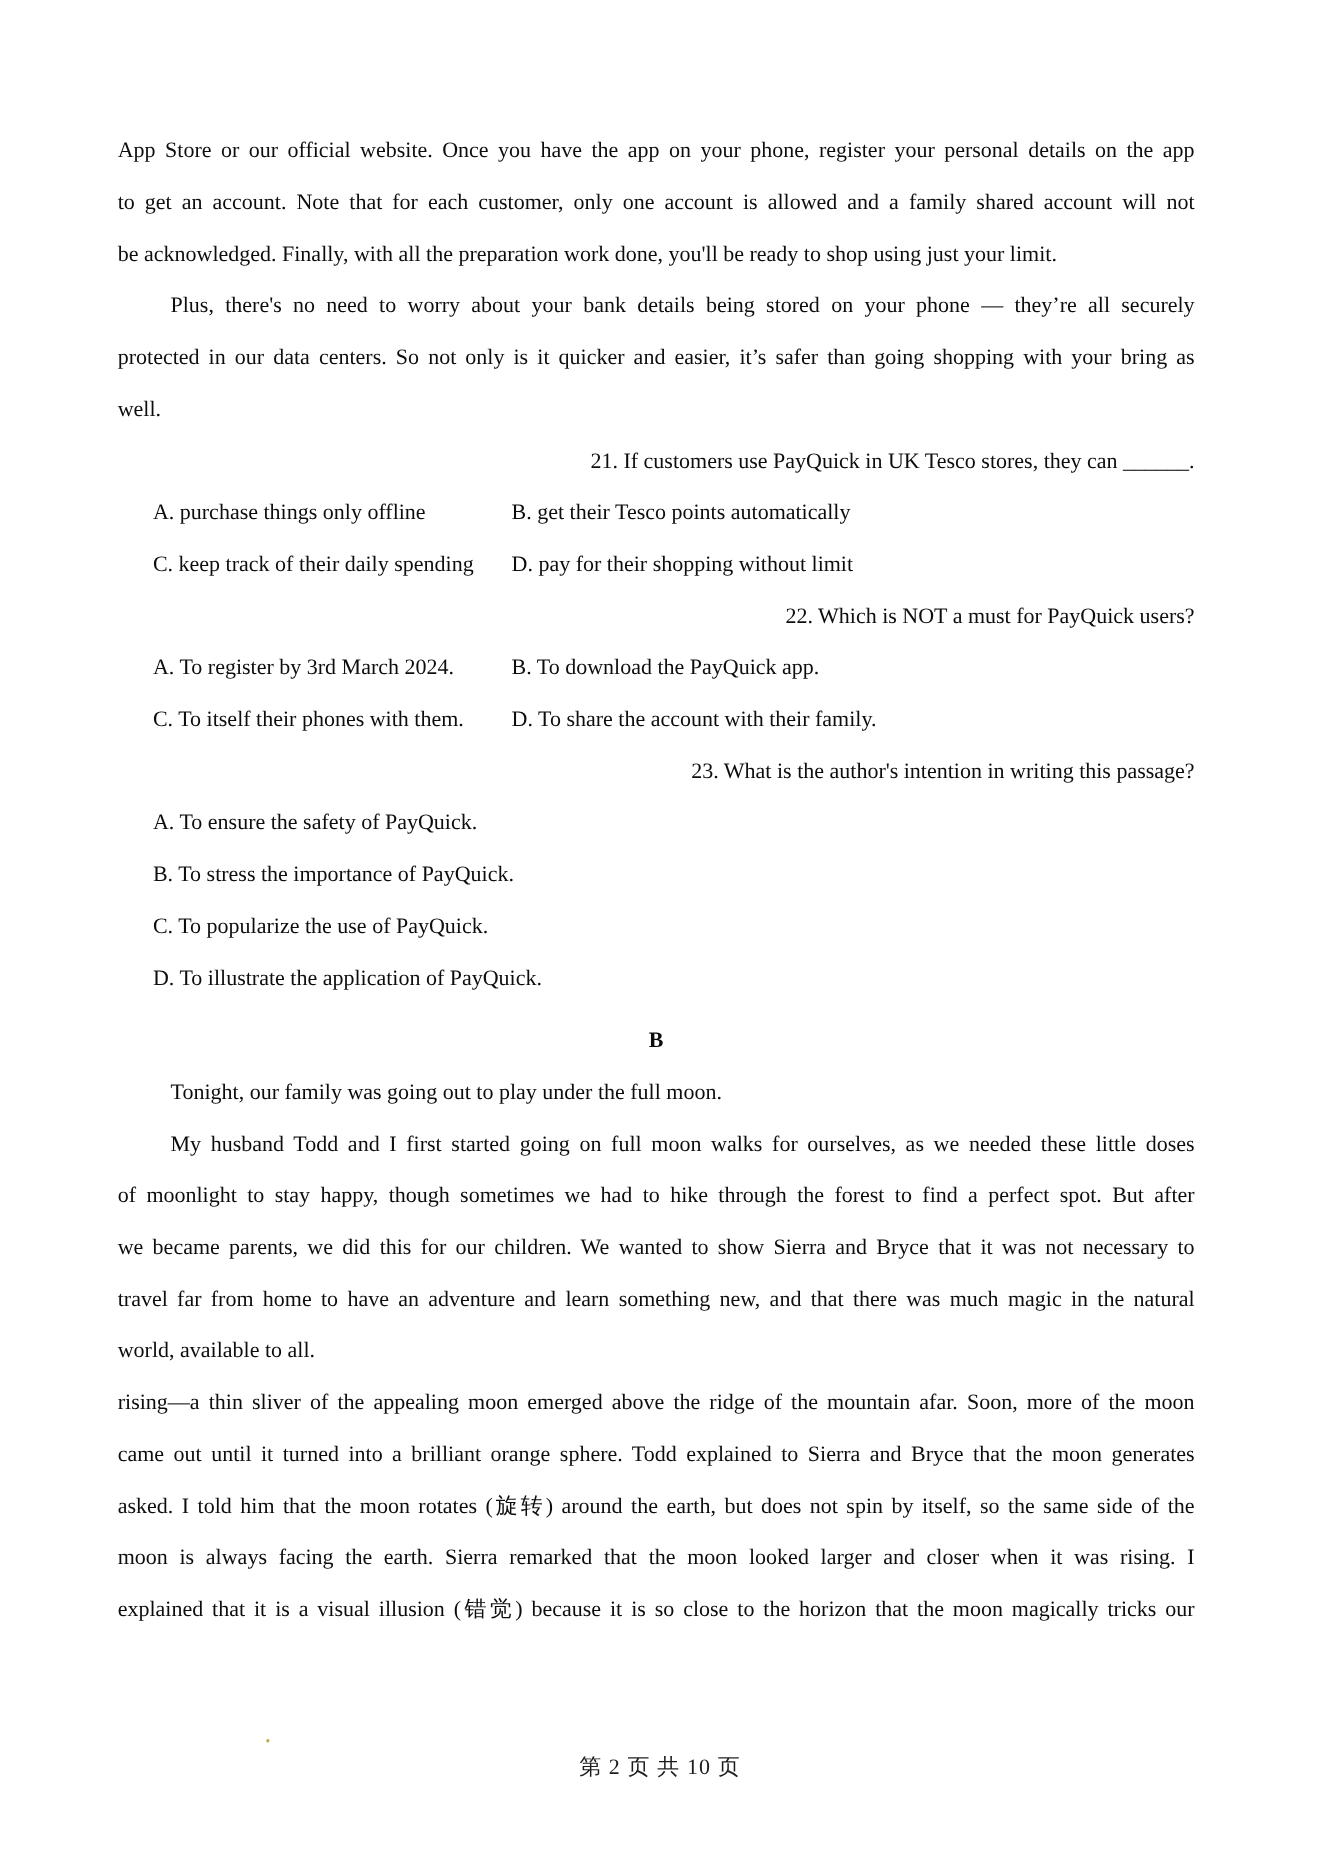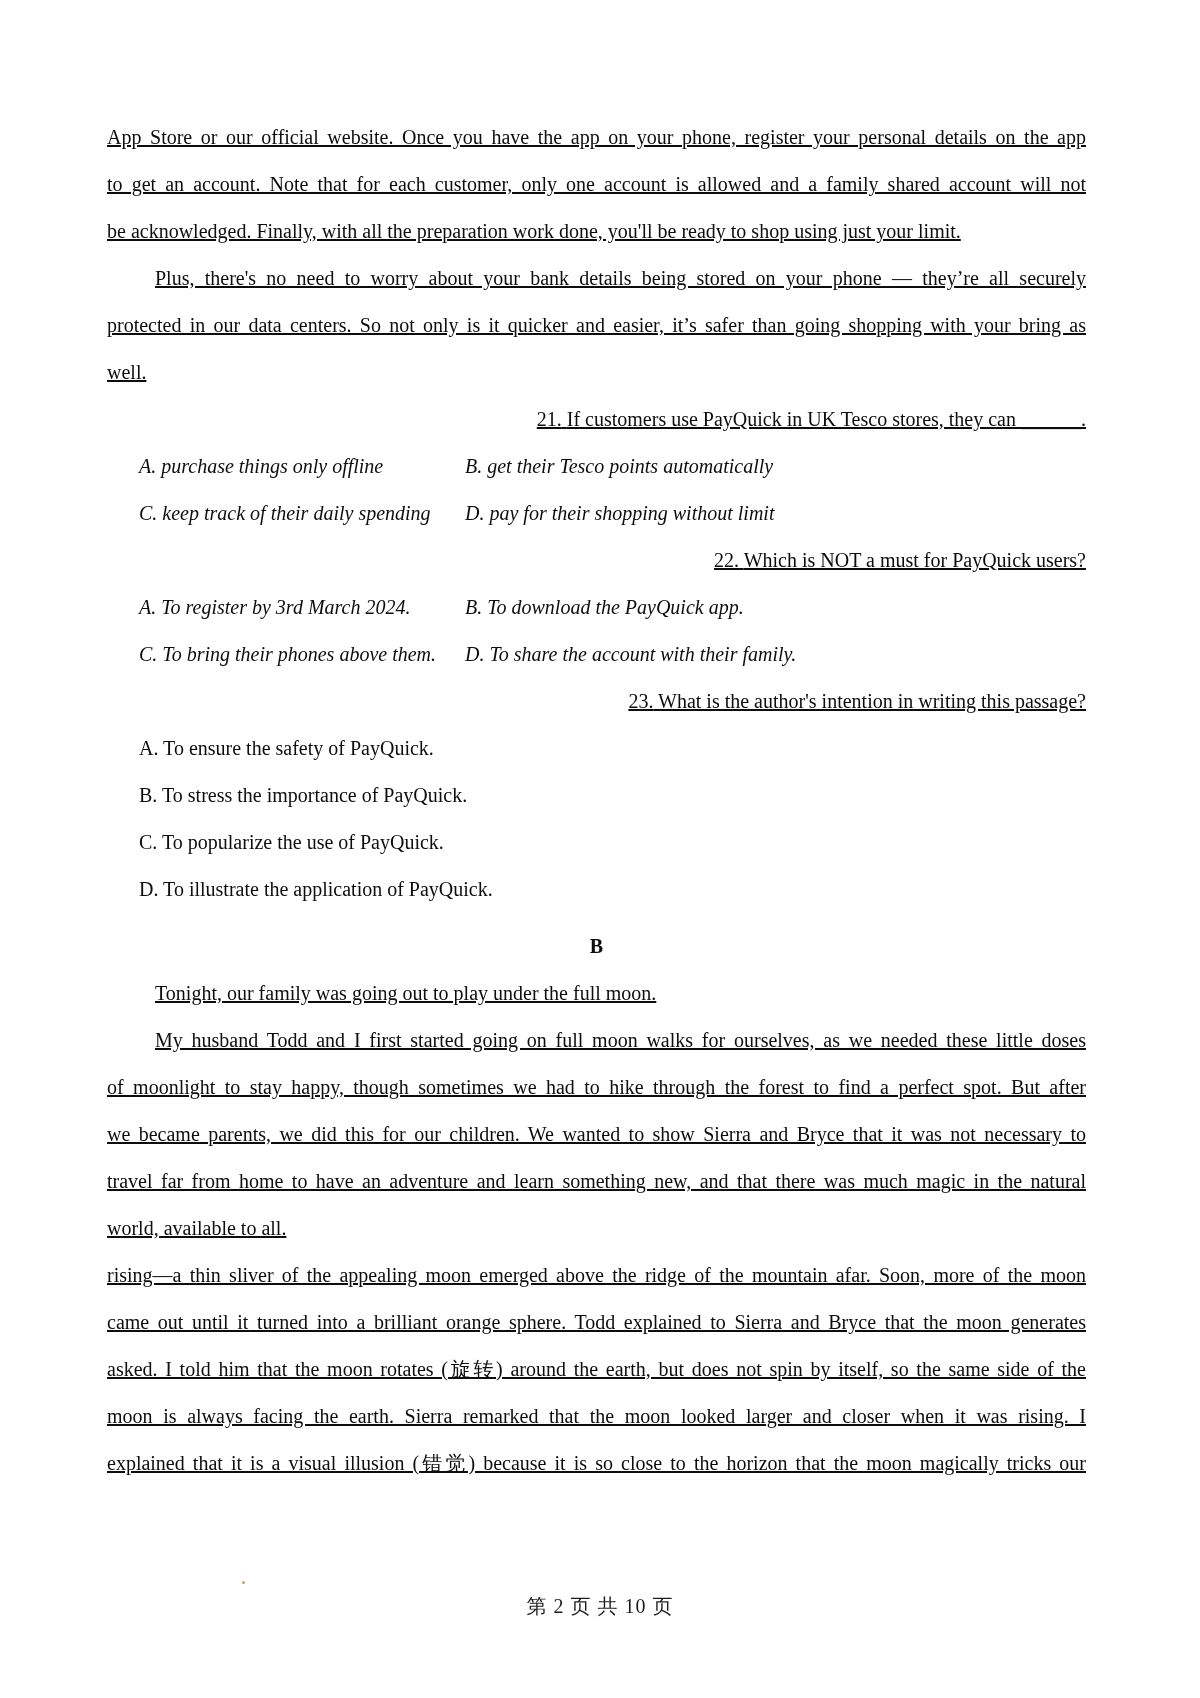--- a/index.html
+++ b/index.html
@@ -13,26 +13,26 @@
     overflow: hidden;
   }
   .content {
     position: absolute;
     left: 107px;
     top: 114px;
     width: 979px;
     font-size: 20px;
     line-height: 47px;
   }
-  .ln { margin: 0; text-decoration: underline; }
+  .ln { margin: 0; }
   .just { text-align: justify; text-align-last: justify; }
   .ind { text-indent: 48px; }
   .stem { text-align: right; }
   .opts { margin-left: 32px; }
-  .two-col { display: grid; grid-template-columns: 326px 1fr; font-style: italic; }
+  .two-col { display: grid; grid-template-columns: 326px 1fr; }
   .opt { margin: 0; }
   .section-heading {
     margin: 10px 0 0 0;
     font-size: 20px;
     font-weight: bold;
     text-align: center;
     line-height: 47px;
   }
   .footer {
     position: absolute;
@@ -80,21 +80,21 @@
         <p class="opt"><span>C.</span> <span>keep track of their daily spending</span></p>
         <p class="opt"><span>D.</span> <span>pay for their shopping without limit</span></p>
       </div>
     </div>
 
     <div>
       <p class="ln stem"><span>22.</span> <span>Which is NOT a must for PayQuick users?</span></p>
       <div class="opts two-col">
         <p class="opt"><span>A.</span> <span>To register by 3rd March 2024.</span></p>
         <p class="opt"><span>B.</span> <span>To download the PayQuick app.</span></p>
-        <p class="opt"><span>C.</span> <span>To bring their phones above them.</span></p>
+        <p class="opt"><span>C.</span> <span>To itself their phones with them.</span></p>
         <p class="opt"><span>D.</span> <span>To share the account with their family.</span></p>
       </div>
     </div>
 
     <div>
       <p class="ln stem"><span>23.</span> <span>What is the author's intention in writing this passage?</span></p>
       <div class="opts">
         <p class="opt"><span>A.</span> <span>To ensure the safety of PayQuick.</span></p>
         <p class="opt"><span>B.</span> <span>To stress the importance of PayQuick.</span></p>
         <p class="opt"><span>C.</span> <span>To popularize the use of PayQuick.</span></p>

